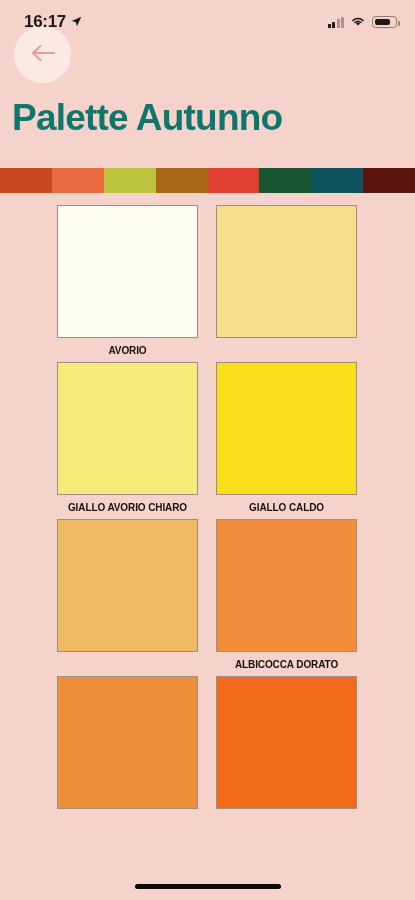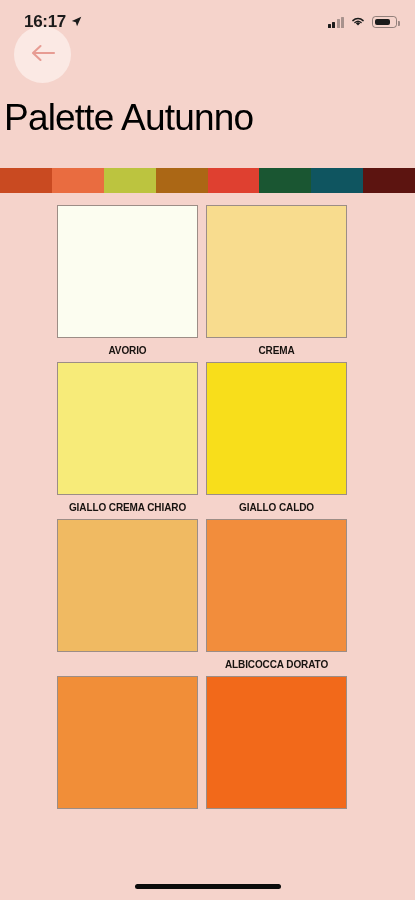--- a/index.html
+++ b/index.html
@@ -66,45 +66,45 @@
   #back-btn {
     position:absolute; top:26px; left:14px;
     width:57px; height:57px; border-radius:50%;
     background:#FBE9E4;
     display:flex; align-items:center; justify-content:center;
     z-index:25; cursor:pointer; border:none;
   }
 
   
   #page-title {
-    position:absolute; top:96px; left:4px;
+    position:absolute; top:96px; left:12px;
     width:380px;
-    font-size:37px; font-weight:normal;
-    color:#000000;
+    font-size:37px; font-weight:bold;
+    color:#0f766e;
     letter-spacing:-0.8px;
     line-height:44px;
     white-space:nowrap;
   }
 
   
   #stripe-band {
     position:absolute; top:168px; left:0;
     width:415px; height:25px;
     display:flex; z-index:10;
   }
   #stripe-band > div { flex:1 1 0; height:100%; }
 
   
   #grid {
     position:absolute; top:205px; left:0;
     width:415px; height:695px;
     padding:0 57px 0 57px;
     display:grid;
     grid-template-columns:141px 141px;
-    column-gap:8px;
+    column-gap:18px;
     grid-auto-rows:157px;
     z-index:5;
   }
   .cell { width:141px; height:157px; cursor:pointer; }
   .sw-box {
     width:141px; height:133px;
     border:1px solid #9C8D86;
   }
   .sw-label {
     width:141px; height:24px;
@@ -179,25 +179,24 @@
       <div style="background: rgb(92, 20, 16);"></div>
     </div>
 
   <div id="grid">
       <div class="cell">
         <div class="sw-box" style="background: rgb(252, 253, 240); border-color: rgb(156, 141, 134);"></div>
         <div class="sw-label">AVORIO</div>
       </div>
       <div class="cell">
         <div class="sw-box" style="background: rgb(248, 220, 142); border-color: rgb(156, 141, 134);"></div>
-        <div class="sw-label">CREMA</div>
       </div>
       <div class="cell">
         <div class="sw-box" style="background: rgb(247, 235, 121); border-color: rgb(156, 141, 134);"></div>
-        <div class="sw-label">GIALLO CREMA CHIARO</div>
+        <div class="sw-label">GIALLO AVORIO CHIARO</div>
       </div>
       <div class="cell">
         <div class="sw-box" style="background: rgb(248, 222, 27); border-color: rgb(156, 141, 134);"></div>
         <div class="sw-label">GIALLO CALDO</div>
       </div>
       <div class="cell">
         <div class="sw-box" style="background: rgb(240, 186, 98); border-color: rgb(156, 141, 134);"></div>
       </div>
       <div class="cell">
         <div class="sw-box" style="background: rgb(242, 141, 60); border-color: rgb(156, 141, 134);"></div>

